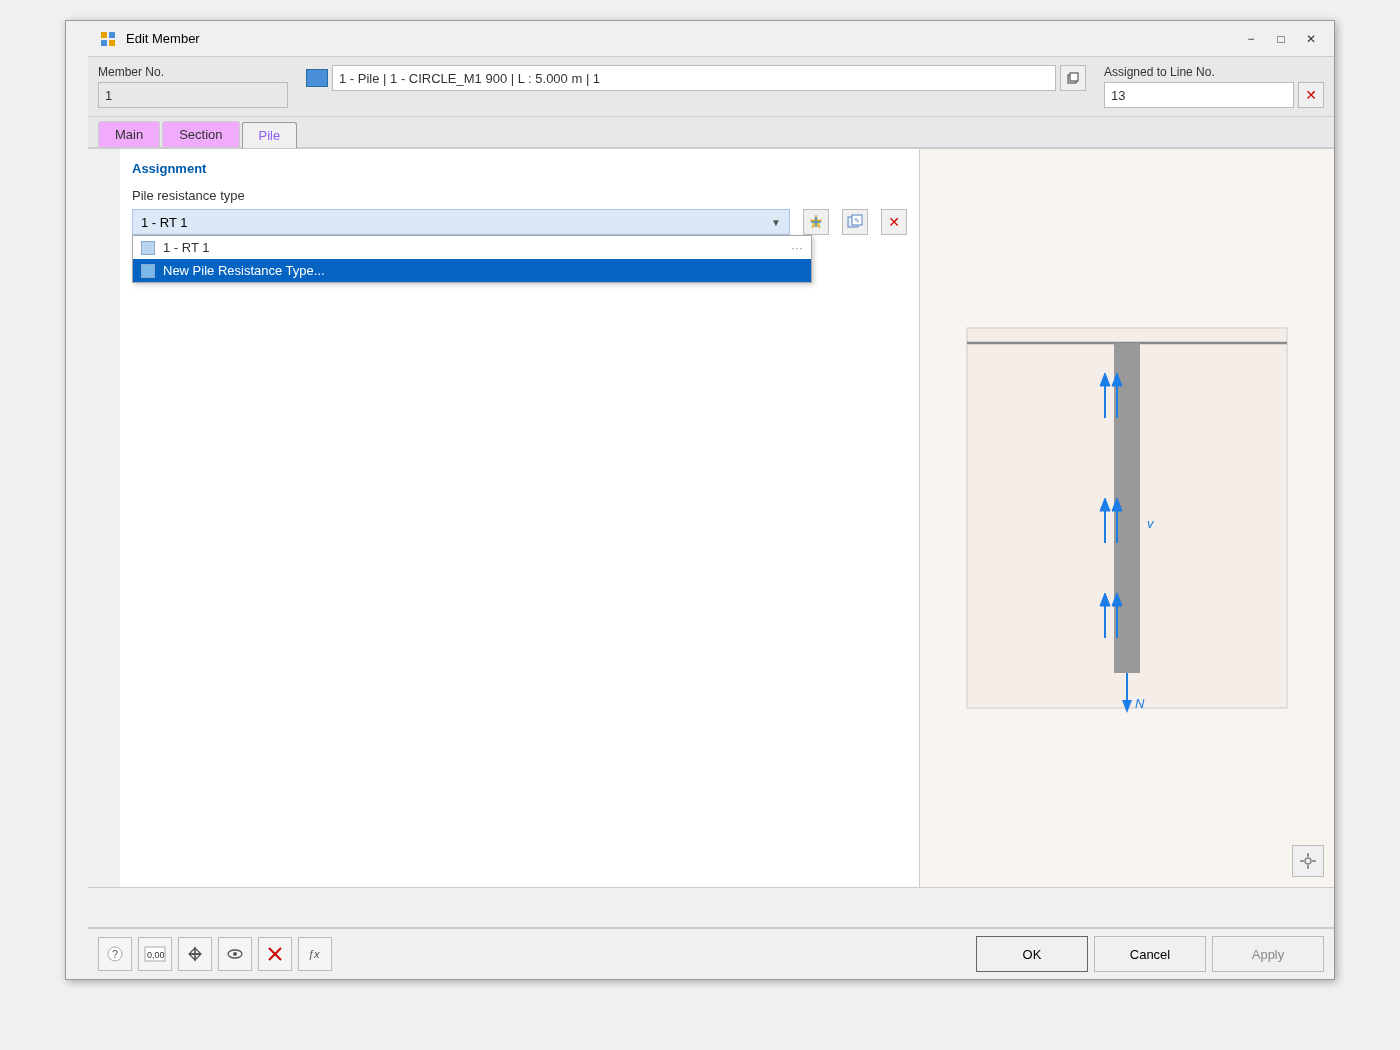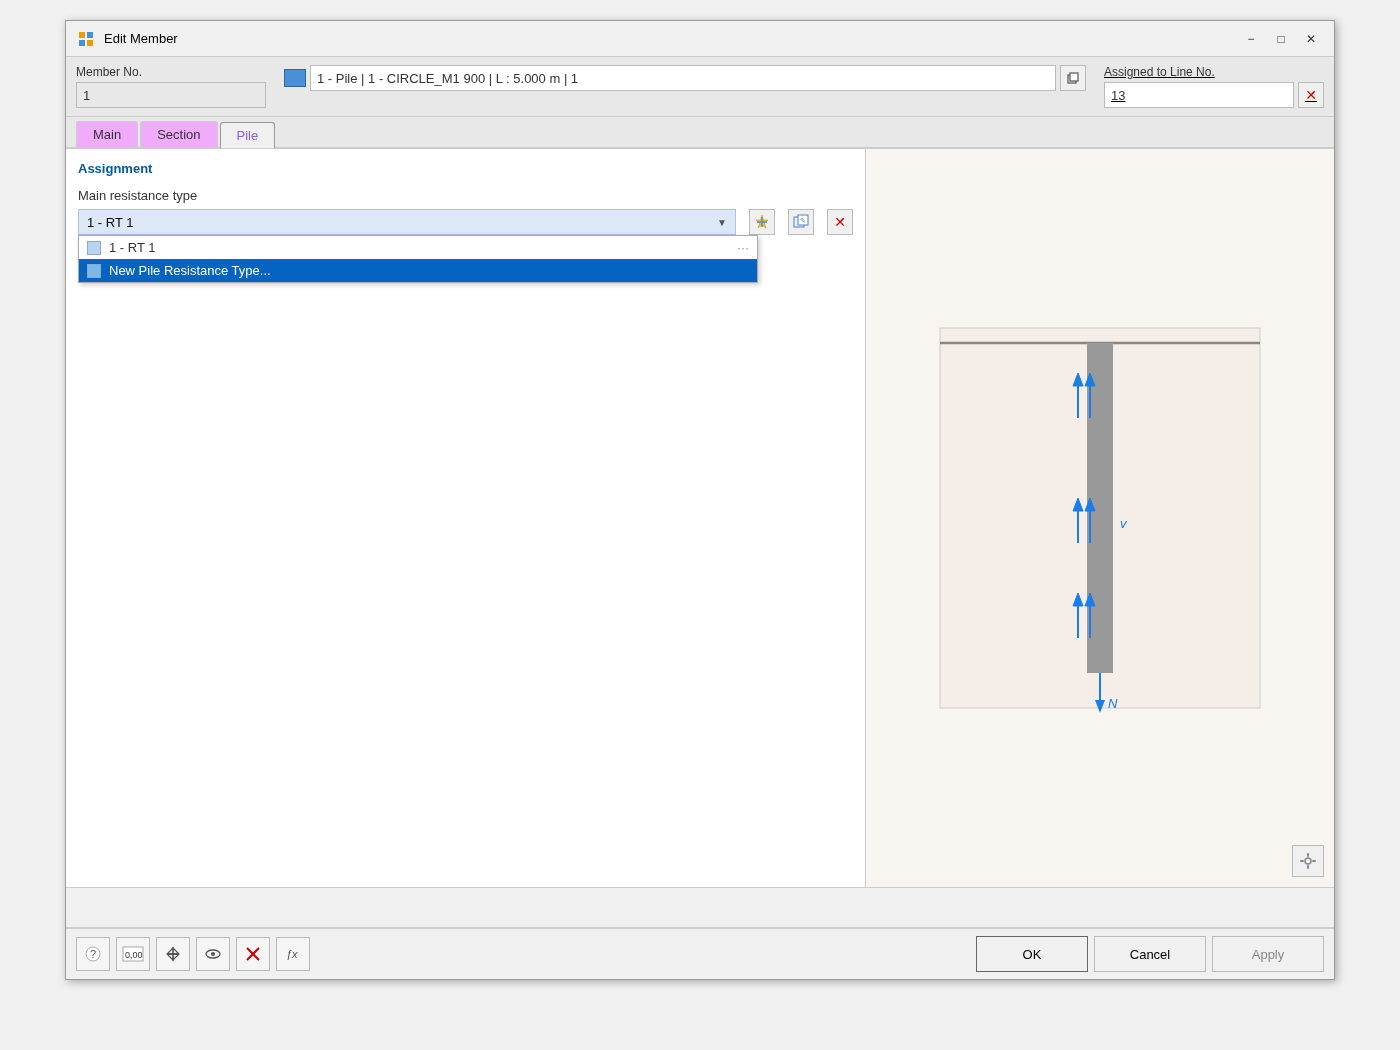--- a/index.html
+++ b/index.html
@@ -17,20 +17,21 @@
       width: 1270px;
       height: 960px;
       background: #f0f0f0;
       border: 1px solid #999;
       position: absolute;
       top: 20px;
       left: 65px;
       box-shadow: 2px 2px 8px rgba(0,0,0,0.3);
       display: flex;
       flex-direction: column;
+      padding-left: 22px;
     }
 
     
     .title-bar {
       background: #f0f0f0;
       border-bottom: 1px solid #ccc;
       padding: 6px 10px;
       display: flex;
       align-items: center;
       justify-content: space-between;
@@ -78,21 +79,21 @@
       background: #e8e8e8;
       border-bottom: 1px solid #ccc;
     }
     .field-group {
       display: flex;
       flex-direction: column;
       gap: 3px;
     }
     .field-group.member-no { flex: 0 0 180px; }
     .field-group.member-rep { flex: 1; }
-    .field-group.assigned-line { flex: 0 0 220px; text-decoration: underline; }
+    .field-group.assigned-line { flex: 0 0 220px; }
     .field-label {
       font-size: 12px;
       color: #333;
       font-weight: normal;
     }
     .field-input-row {
       display: flex;
       align-items: center;
       gap: 4px;
     }
@@ -146,20 +147,21 @@
       bottom: -1px;
       z-index: 1;
       color: #8b5cf6;
     }
 
     
     .content-area {
       display: flex;
       flex: 1;
       overflow: hidden;
+      margin-left: 32px;
     }
 
     
     .left-panel {
       flex: 0 0 800px;
       background: #fff;
       border-right: 1px solid #ccc;
       display: flex;
       flex-direction: column;
       padding: 12px;
@@ -367,21 +369,21 @@
   <div class="tabs-bar">
     <div class="tab">Main</div>
     <div class="tab">Section</div>
     <div class="tab active">Pile</div>
   </div>
 
   <div class="content-area">
 
     <div class="left-panel">
       <div class="section-title">Assignment</div>
-      <div class="field-row-label">Main resistance type</div>
+      <div class="field-row-label">Pile resistance type</div>
 
       <div class="dropdown-row">
 
         <div class="dropdown-select">
           <span>1 - RT 1</span>
           <span class="dropdown-arrow">▼</span>
         </div>
 
         <button class="icon-btn" title="New">
           <svg width="16" height="16" viewBox="0 0 16 16">

